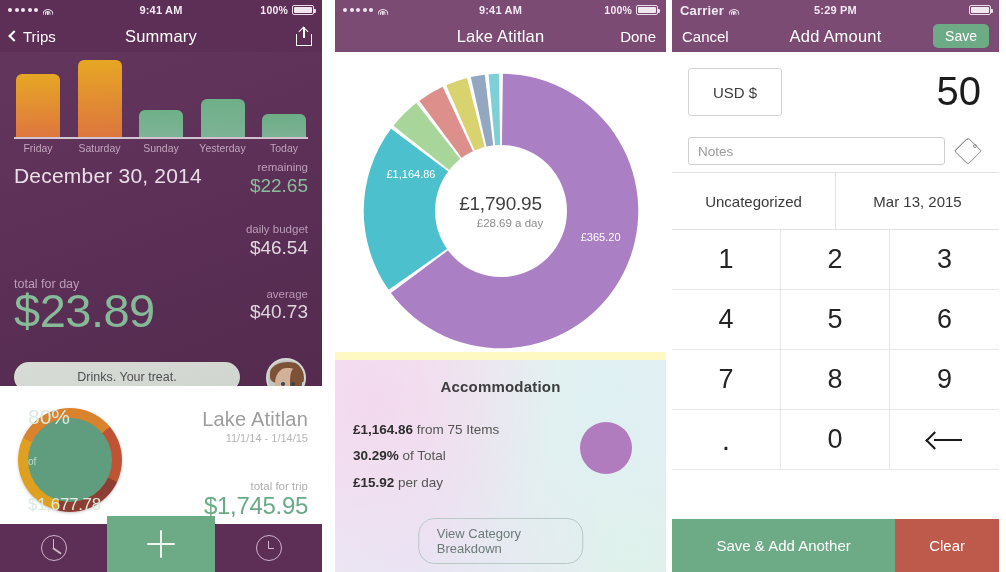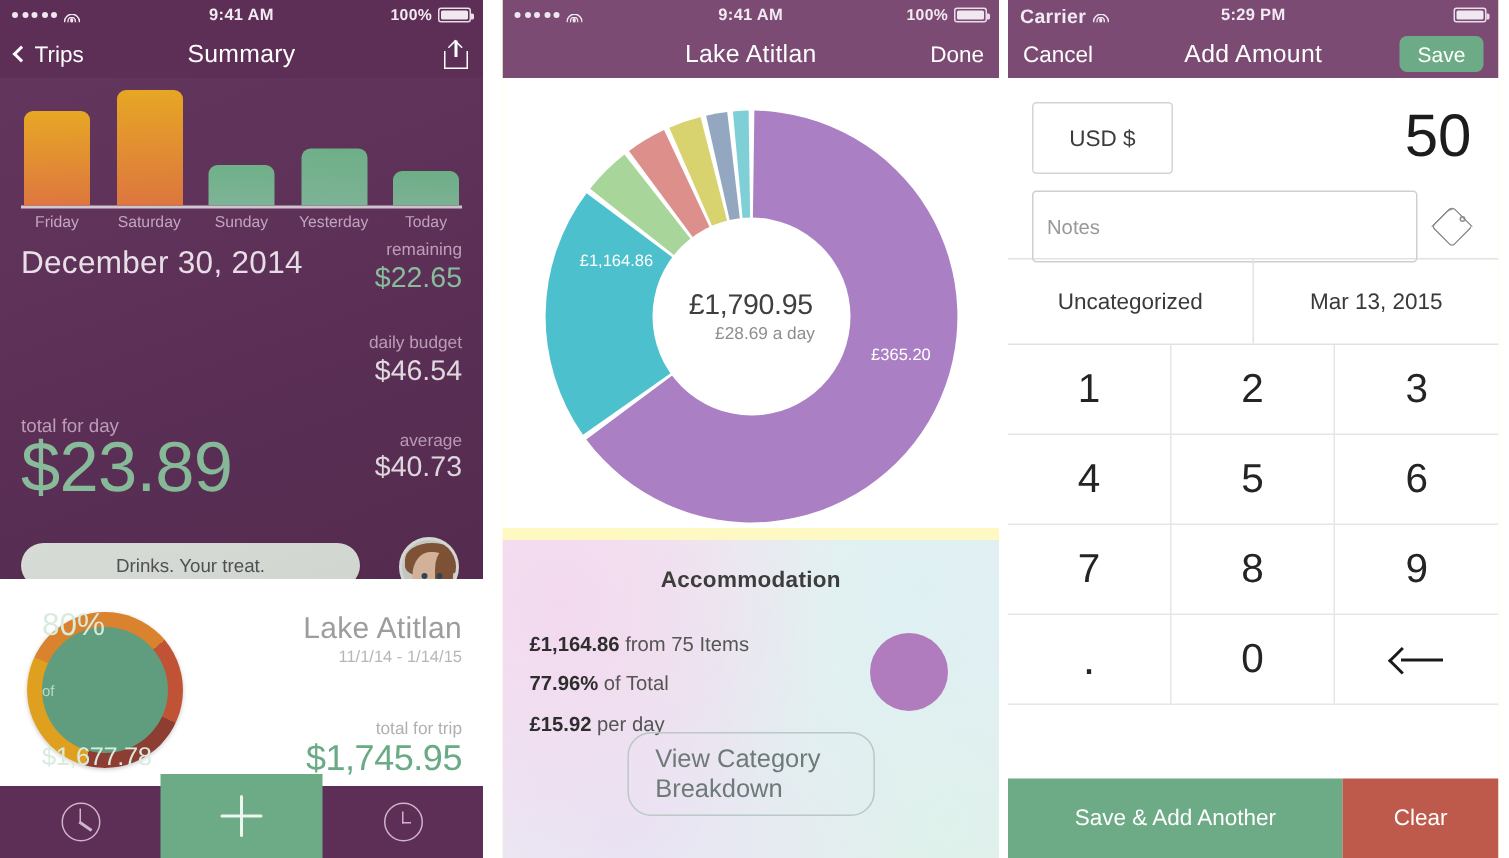--- a/index.html
+++ b/index.html
@@ -185,40 +185,40 @@
   }
   .p2-card-inner { position:relative; padding:18px 18px 0; }
   .cat-title { text-align:center; font-size:15px; font-weight:bold; color:#3d3d3d; letter-spacing:.2px; }
   .cat-lines { margin-top:22px; font-size:13.5px; color:#555; line-height:1.95; }
   .cat-lines b { color:#2e2e2e; }
   .cat-bubble {
     position:absolute; right:34px; top:62px; width:52px; height:52px; border-radius:50%;
     background:#b07cbd;
   }
   .pill {
-    position:absolute; left:50%; transform:translateX(-50%); bottom:28px;
+    position:absolute; left:50%; transform:translateX(-50%); bottom:8px;
     padding:7px 18px; border:1px solid #b9c9c6; border-radius:16px;
-    color:#6d7a78; font-size:17px; background:transparent;
+    color:#6d7a78; font-size:13px; background:transparent;
   }
 
   
   .p3-top { background:#7b4b74; }
   .savebtn {
     background:#6dab87; color:#fff; padding:4px 12px; border-radius:5px; font-size:14px;
   }
   .p3-body { background:#fff; height:520px; position:relative; }
   .amt-row { position:relative; height:78px; padding:16px 16px 0; }
   .cur-btn {
     width:94px; height:48px; border:1px solid #d4d4d4; border-radius:3px;
     display:flex; align-items:center; justify-content:center; font-size:15px; color:#3c3c3c;
   }
   .amt-val { position:absolute; right:18px; top:16px; font-size:40px; color:#1c1c1c; font-weight:300; line-height:1.15; }
   .notes-row { display:flex; align-items:center; gap:10px; padding:0 16px; height:42px; }
   .notes-input {
-    flex:1; height:48px; border:1px solid #cfcfcf; border-radius:3px;
+    flex:1; height:28px; border:1px solid #cfcfcf; border-radius:3px;
     display:flex; align-items:center; padding:0 9px; color:#9a9a9a; font-size:13.5px;
   }
   .tag-ico { width:28px; height:28px; position:relative; }
   .tag-ico .sh {
     position:absolute; left:3px; top:4px; width:20px; height:20px;
     border:1.5px solid #8d8d8d; border-radius:3px 5px 3px 3px; transform:rotate(-45deg);
     border-right-color:transparent; border-top-color:#8d8d8d;
   }
   .tag-ico .sh2 {
     position:absolute; left:3px; top:4px; width:20px; height:20px;
@@ -448,21 +448,21 @@
 
     <div class="p2-card">
       <div class="p2-card-bg"></div>
       <div class="p2-card-inner">
         <div class="cat-title">Accommodation</div>
         <div class="cat-lines">
           <div>
             <b>£1,164.86</b><span> from 75 Items</span>
           </div>
           <div>
-            <b>77.96%</b><span> of Total</span>
+            <b>30.29%</b><span> of Total</span>
           </div>
           <div>
             <b>£15.92</b><span> per day</span>
           </div>
         </div>
         <div class="cat-bubble"></div>
       </div>
       <div class="pill">View Category Breakdown</div>
     </div>
   </div>

